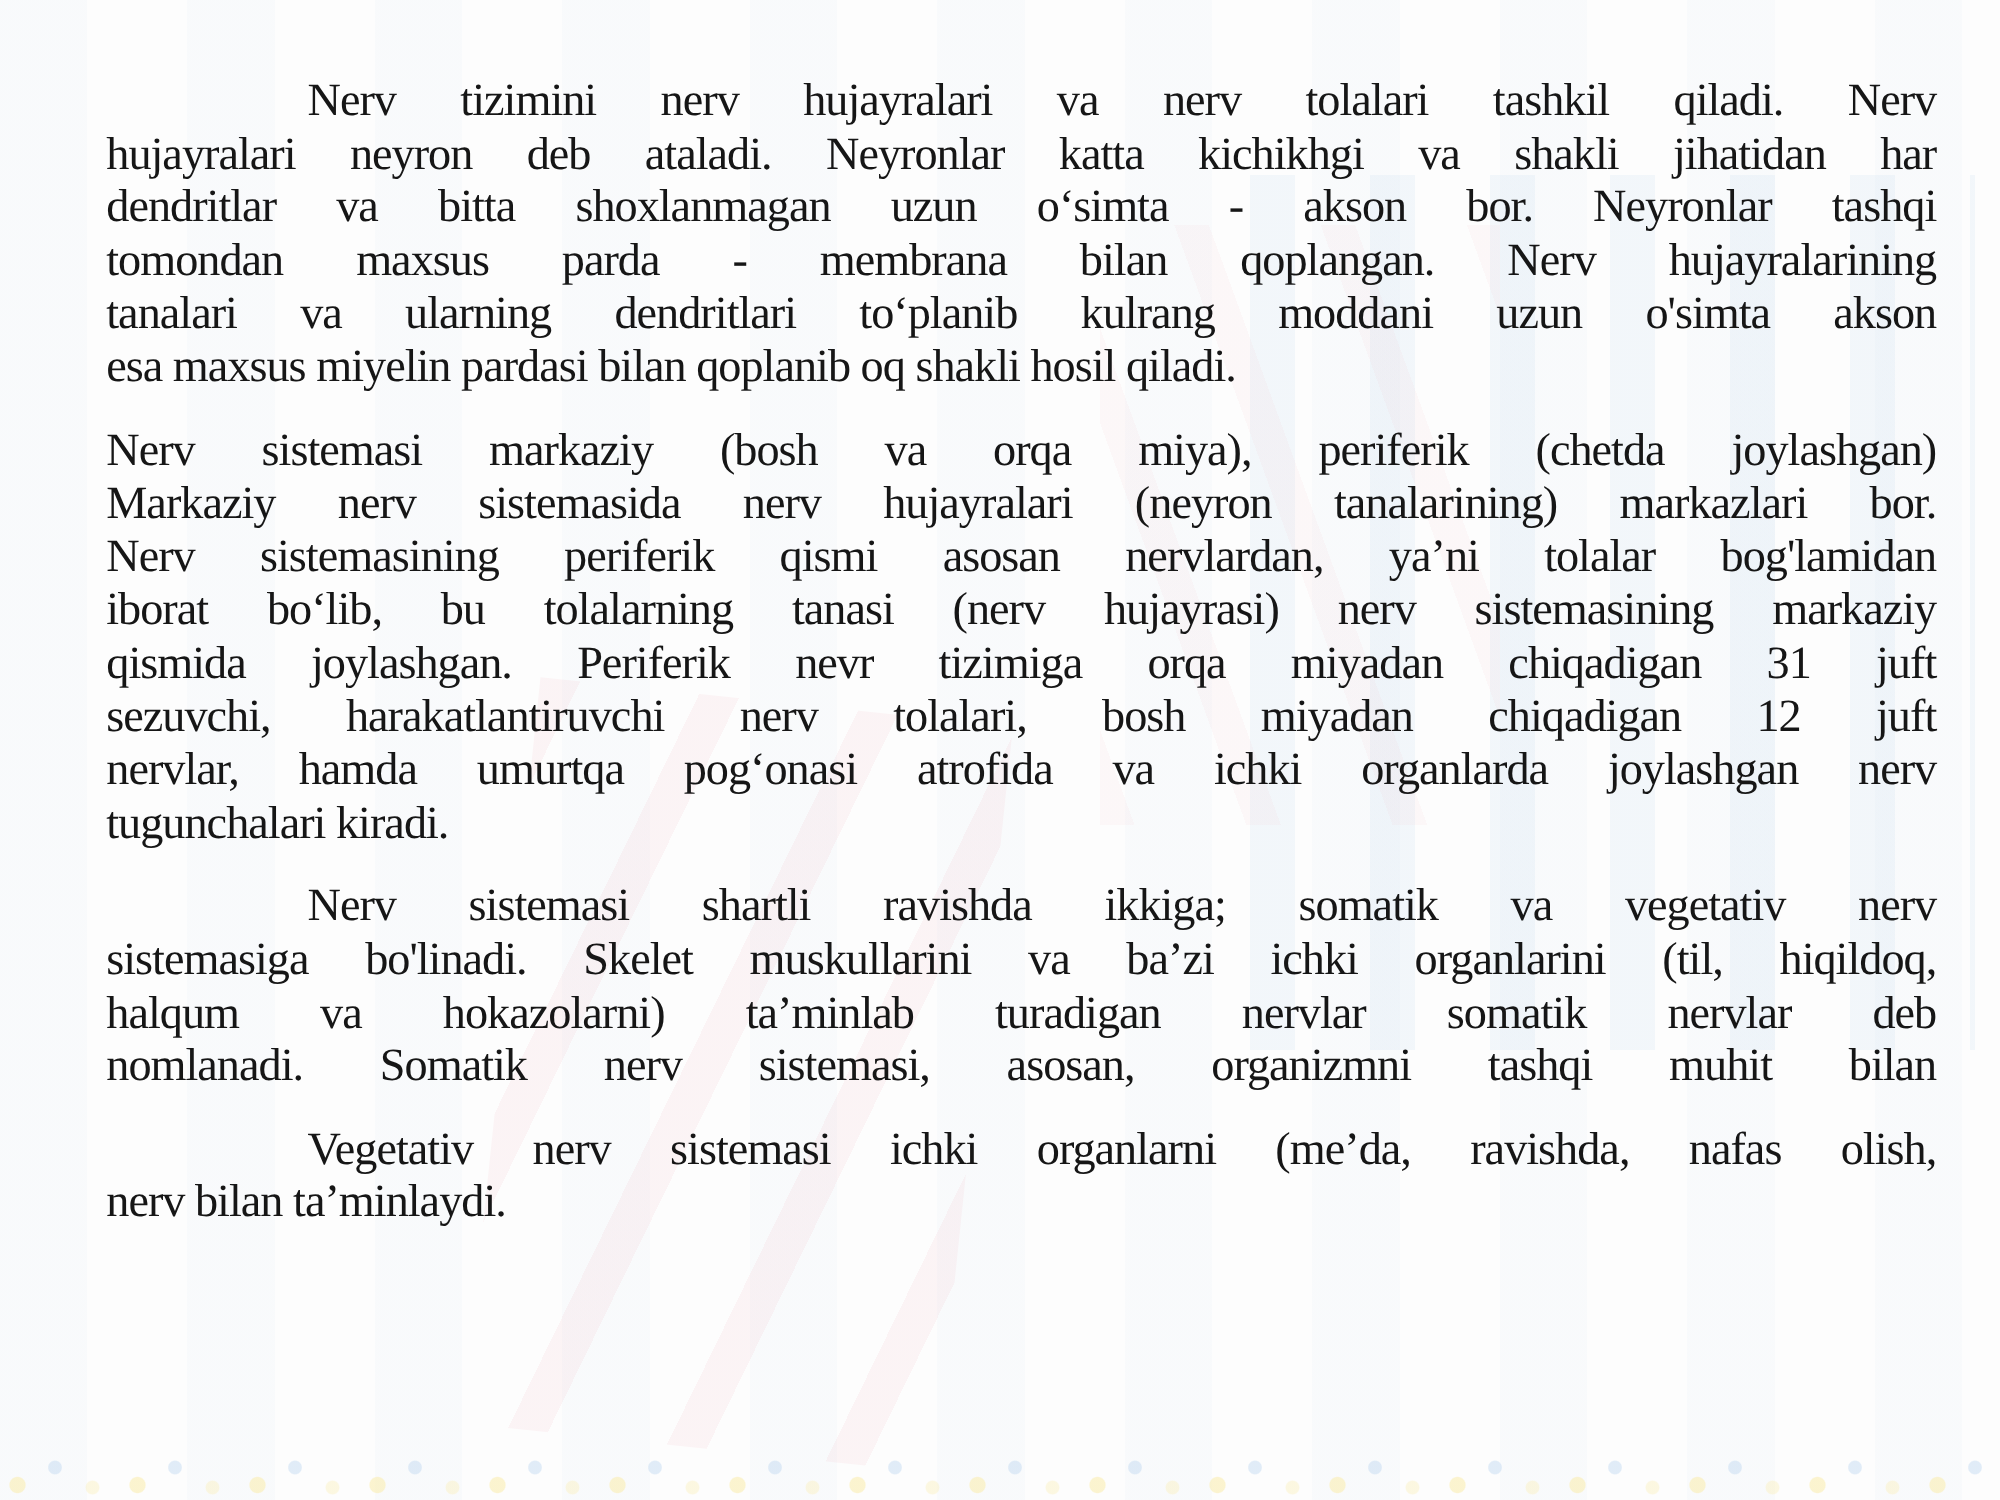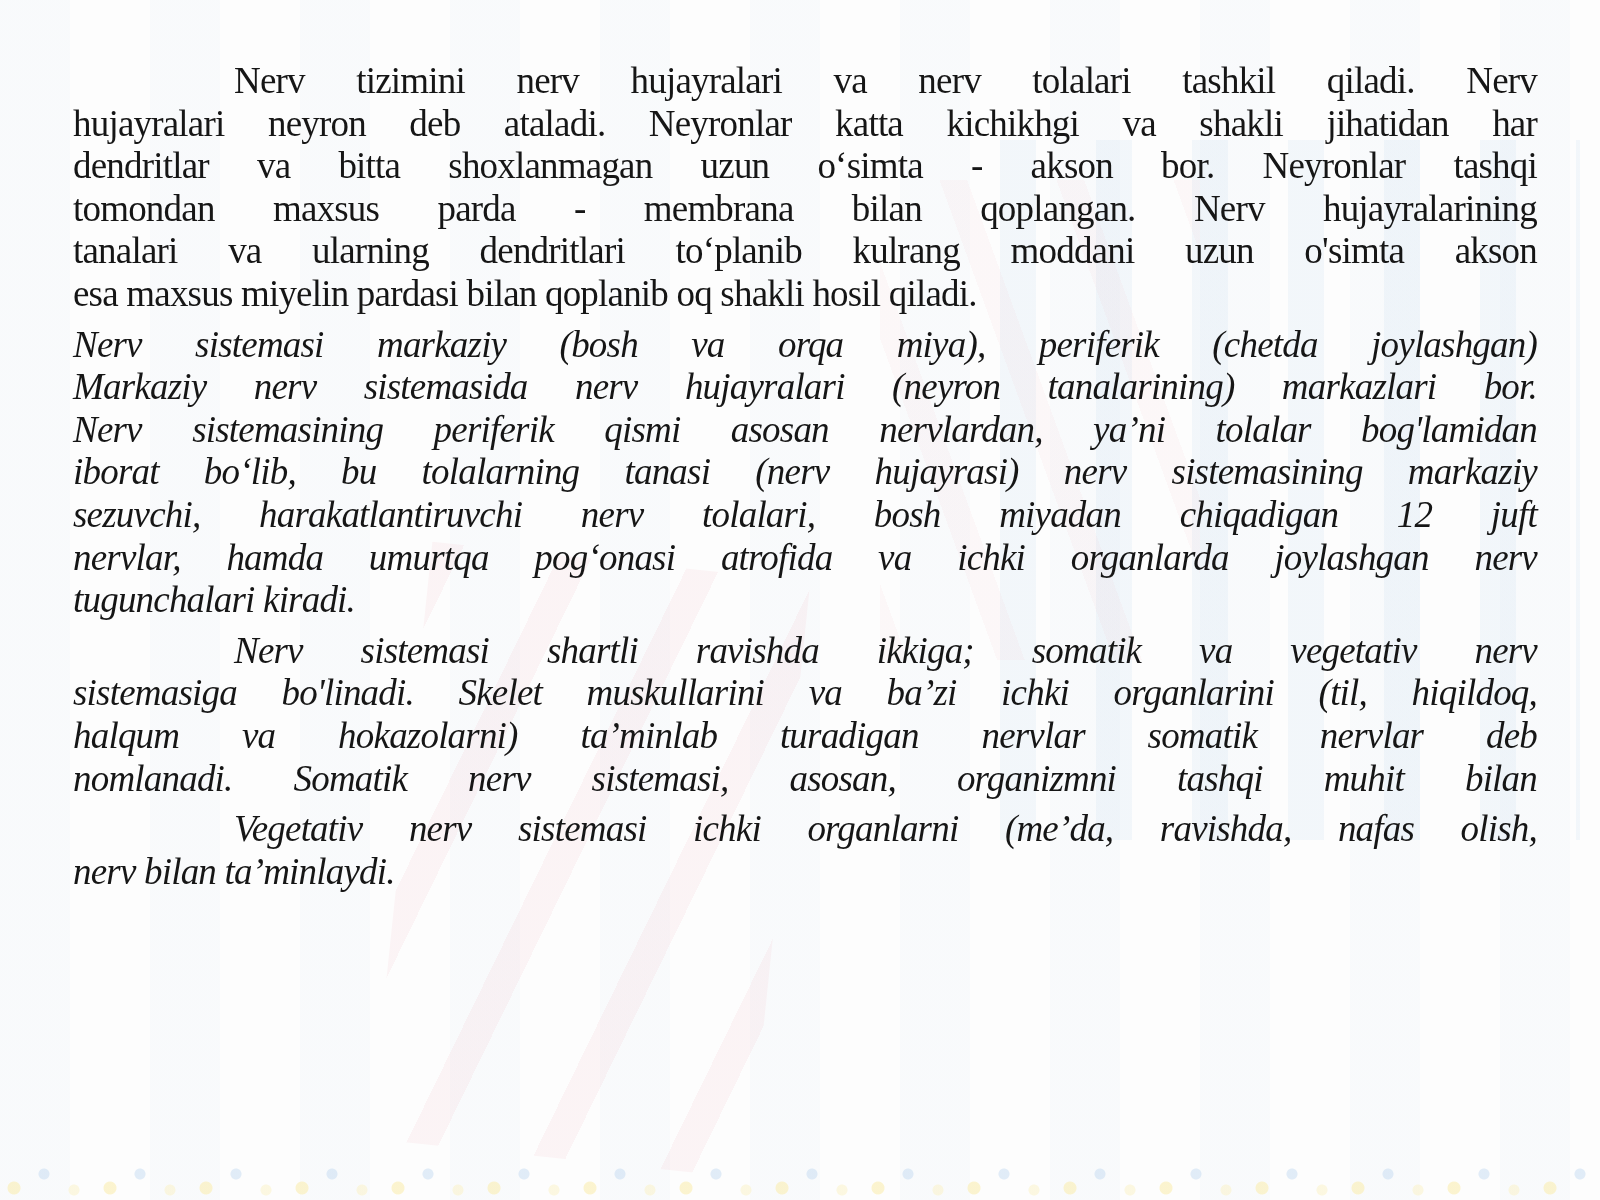--- a/index.html
+++ b/index.html
@@ -43,25 +43,25 @@
       radial-gradient(circle 6px at 14px 28px, rgba(250,236,170,0.55) 0 6px, rgba(255,255,255,0) 7px),
       radial-gradient(circle 5px at 44px 14px, rgba(190,215,240,0.45) 0 5px, rgba(255,255,255,0) 6px),
       radial-gradient(circle 5px at 74px 30px, rgba(250,240,190,0.45) 0 5px, rgba(255,255,255,0) 6px);
     background-size: 96px 40px;
     background-repeat: repeat-x;
   }
 
   
   .page-text {
     position: absolute;
-    left: 73px; top: 60px;
+    left: 85px; top: 60px;
     width: 1464px;
   }
   .para { margin: 0; }
-  .para + .para { margin-top: 8px; font-style: italic; }
+  .para + .para { margin-top: 24px; }
   .line {
     font-size: 37px;
     line-height: 42.6px;
     letter-spacing: -0.8px;
     white-space: normal;
     text-align: justify;
     text-align-last: justify;
   }
   .line.last { text-align-last: left; }
   .line.first-indent { padding-left: 161px; }
@@ -83,20 +83,21 @@
     <div class="line">tomondan maxsus parda - membrana bilan qoplangan. Nerv hujayralarining</div>
     <div class="line">tanalari va ularning dendritlari toʻplanib kulrang moddani uzun o'simta akson</div>
     <div class="line last">esa maxsus miyelin pardasi bilan qoplanib oq shakli hosil qiladi.</div>
   </div>
 
   <div class="para">
     <div class="line">Nerv sistemasi markaziy (bosh va orqa miya), periferik (chetda joylashgan)</div>
     <div class="line">Markaziy nerv sistemasida nerv hujayralari (neyron tanalarining) markazlari bor.</div>
     <div class="line">Nerv sistemasining periferik qismi asosan nervlardan, ya’ni tolalar bog'lamidan</div>
     <div class="line">iborat boʻlib, bu tolalarning tanasi (nerv hujayrasi) nerv sistemasining markaziy</div>
+    <div class="line">qismida joylashgan. Periferik nevr tizimiga orqa miyadan chiqadigan 31 juft</div>
     <div class="line">sezuvchi, harakatlantiruvchi nerv tolalari, bosh miyadan chiqadigan 12 juft</div>
     <div class="line">nervlar, hamda umurtqa pogʻonasi atrofida va ichki organlarda joylashgan nerv</div>
     <div class="line last">tugunchalari kiradi.</div>
   </div>
 
   <div class="para">
     <div class="line first-indent">Nerv sistemasi shartli ravishda ikkiga; somatik va vegetativ nerv</div>
     <div class="line">sistemasiga bo'linadi. Skelet muskullarini va ba’zi ichki organlarini (til, hiqildoq,</div>
     <div class="line">halqum va hokazolarni) ta’minlab turadigan nervlar somatik nervlar deb</div>
     <div class="line">nomlanadi. Somatik nerv sistemasi, asosan, organizmni tashqi muhit bilan</div>

